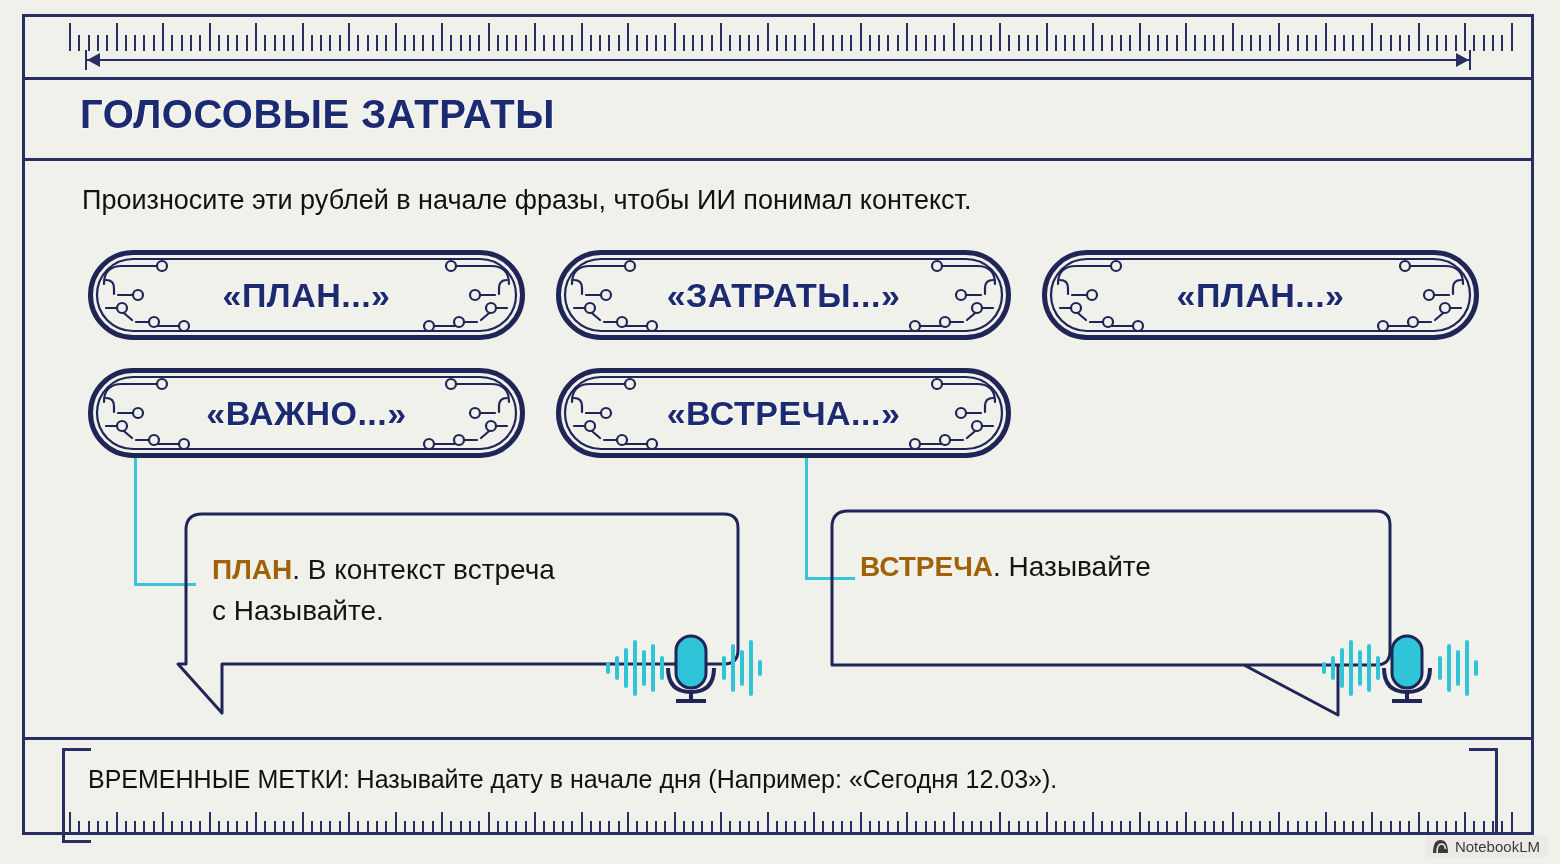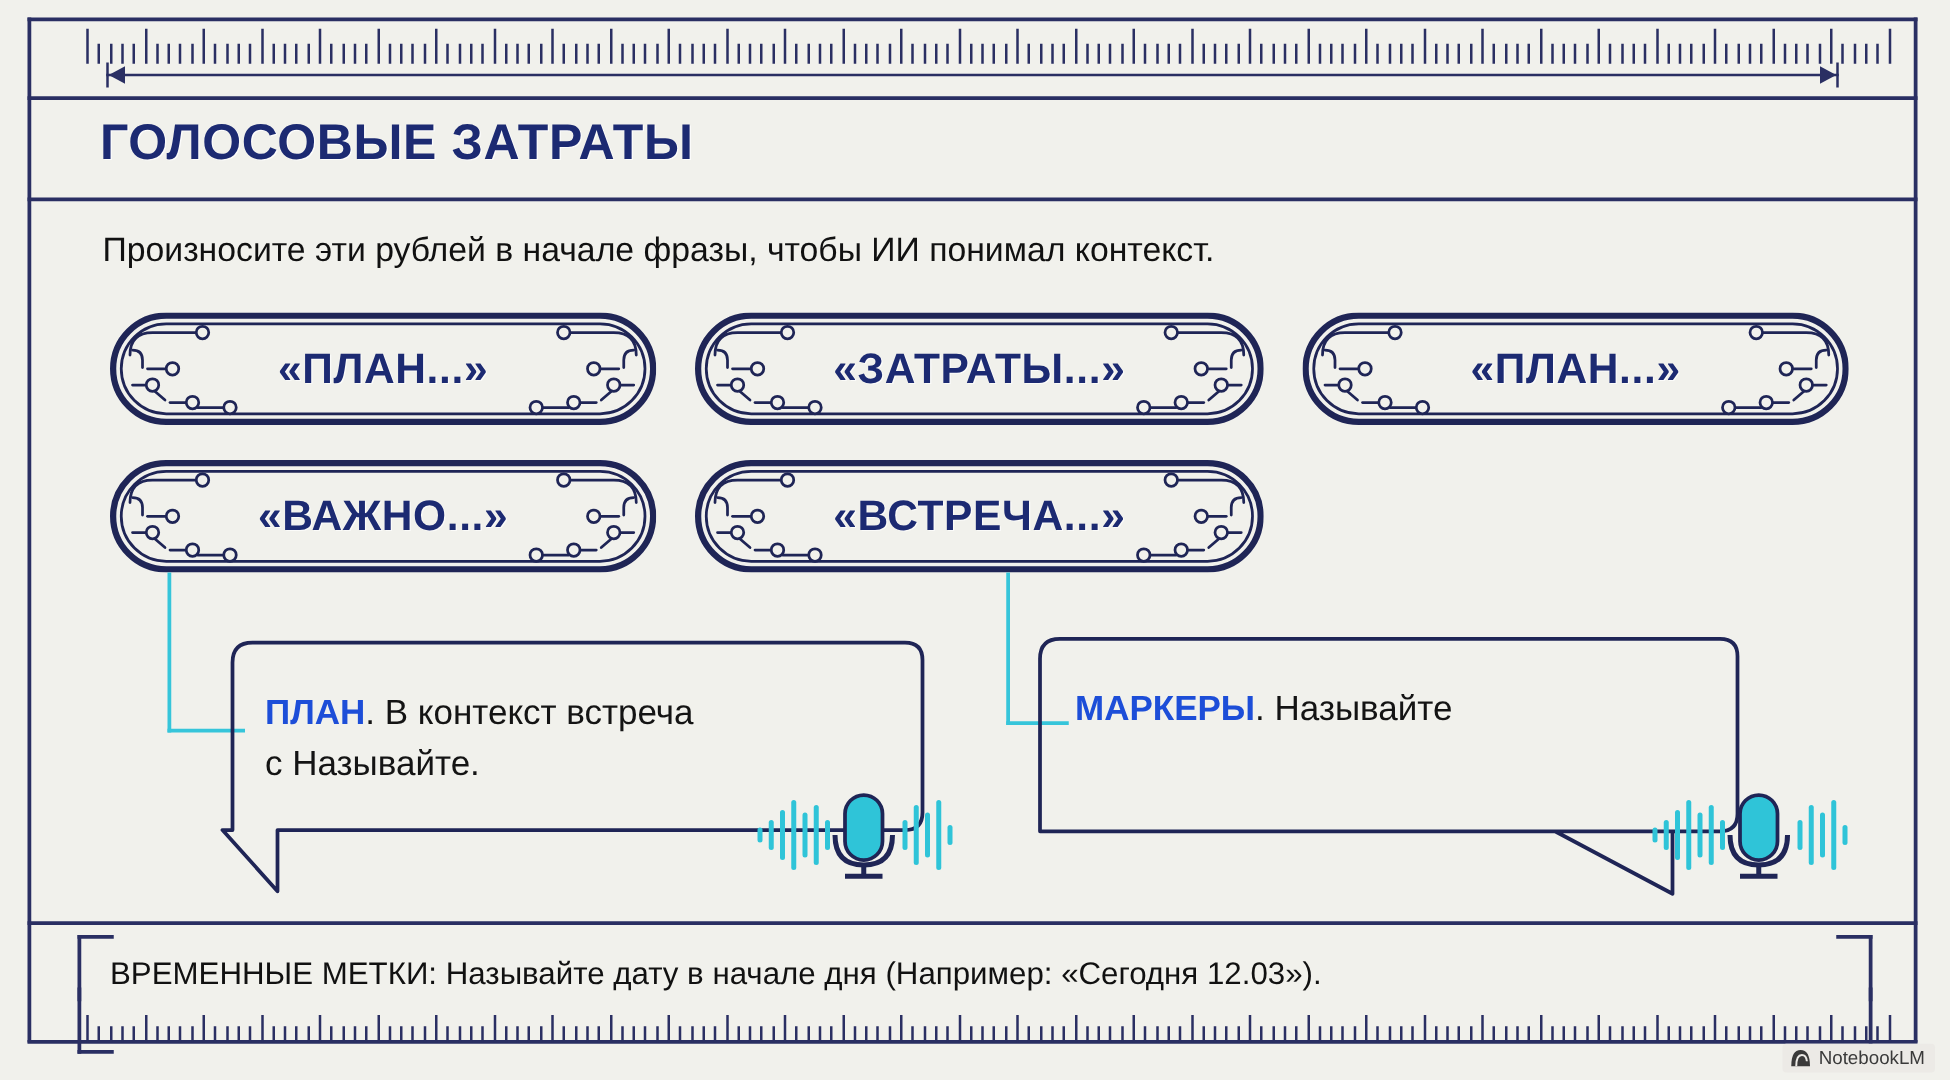--- a/index.html
+++ b/index.html
@@ -66,21 +66,21 @@
 
   
   .conn{position:absolute;border-color:#36c5da;border-style:solid;border-width:0;}
 
   
   .bubble-wrap{position:absolute;}
   .bubble-text{
     position:absolute;z-index:3;
     font-size:28px;color:#141414;line-height:1.45;
   }
-  .kw{color:#1d4ed8;font-weight:bold;}
+  .kw{color:#a16207;font-weight:bold;}
 
   
   .mic{position:absolute;z-index:4;}
 
   
   .footer-text{
     position:absolute;left:88px;top:765px;
     font-size:25px;color:#111;
   }
   .brk{position:absolute;width:26px;height:50px;border:3px solid #2a2f63;}
@@ -630,21 +630,21 @@
       </g>
     </svg>
   </div>
 
   <div class="bubble-wrap" style="left:828px;top:505px;width:578px;height:220px;">
     <svg width="578" height="220" viewBox="0 0 578 220">
       <path d="M 4 160 L 4 22 Q 4 6 20 6 L 548 6 Q 562 6 562 20 L 562 146 Q 562 160 548 160
                L 416 160 L 510 210 L 510 160 Z" fill="none" stroke="#1f2556" stroke-width="3" stroke-linejoin="round"></path>
     </svg>
     <div class="bubble-text" style="left:32px;top:42px;width:520px;">
-      <span class="kw">МАРКЕРЫ</span><span>. Называйте</span><br>
+      <span class="kw">ВСТРЕЧА</span><span>. Называйте</span><br>
     </div>
   </div>
 
   <div class="mic" style="left:1320px;top:630px;">
     <svg width="160" height="76" viewBox="0 0 160 76">
       <g fill="#2fc4d8">
         <rect x="2" y="32" width="4" height="12" rx="2"></rect>
         <rect x="11" y="26" width="4" height="24" rx="2"></rect>
         <rect x="20" y="18" width="4" height="40" rx="2"></rect>
         <rect x="29" y="10" width="4" height="56" rx="2"></rect>

